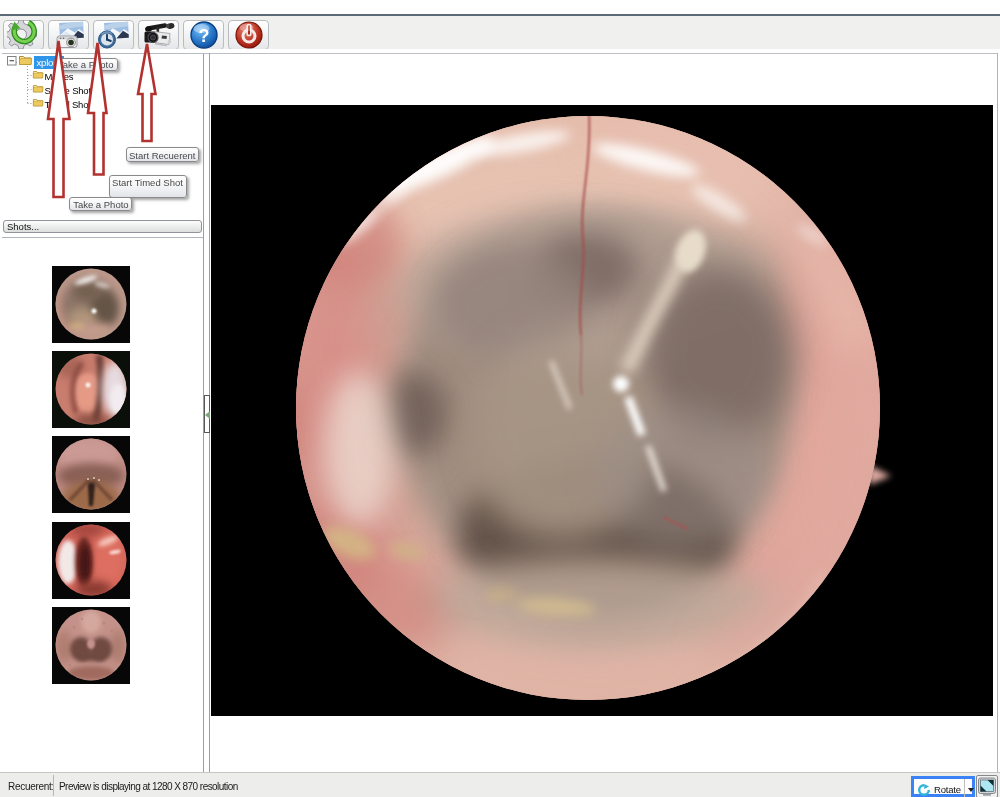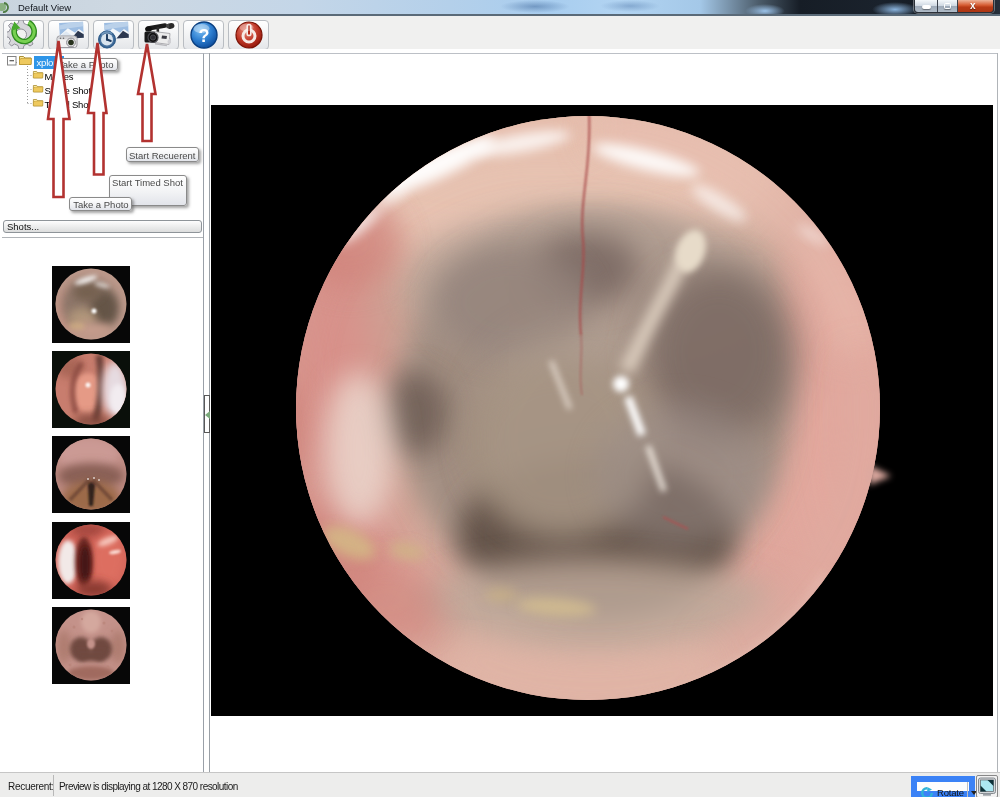--- a/index.html
+++ b/index.html
@@ -53,51 +53,29 @@
   .tip { position:absolute; border:1px solid #8a8a8a; border-radius:3px;
     background:linear-gradient(#ffffff,#f2f3f5 55%,#e2e4ea); color:#4a4a4a;
     box-shadow:2px 2px 3px rgba(90,90,90,.55); text-align:center; white-space:nowrap; }
   
   #arrows { position:absolute; left:0; top:0; width:1000px; height:797px; pointer-events:none; }
   
   #statusbar { position:absolute; left:0; top:772px; width:1000px; height:25px; background:#ededec; border-top:1px solid #c6c6c6; }
   #statusbar .t1 { position:absolute; left:8px; top:8px; font-size:10px; letter-spacing:-0.3px; color:#1a1a1a; }
   #statusbar .vsep { position:absolute; left:53px; top:2px; width:1px; height:21px; background:#b8b8b8; }
   #statusbar .t2 { position:absolute; left:59px; top:8px; font-size:10px; letter-spacing:-0.55px; color:#1a1a1a; }
-  #rotbtn { position:absolute; left:911px; top:3px; width:64px; height:21px; background:#fdfdfd; border:6px solid #3b82f6; }
+  #rotbtn { position:absolute; left:911px; top:3px; width:64px; height:21px; background:#fdfdfd; border:3px solid #3b82f6; }
   #rotbtn .txt { position:absolute; left:20px; top:5px; font-size:9.5px; letter-spacing:-0.2px; color:#111; }
   #rotbtn .sep { position:absolute; left:50px; top:0px; width:1px; height:21px; background:#c0c0c0; }
   #rotbtn .dd { position:absolute; left:53.5px; top:8.5px; width:0; height:0; border-left:3.5px solid transparent; border-right:3.5px solid transparent; border-top:4.5px solid #222; }
   #fsbtn { position:absolute; left:976px; top:2px; width:22px; height:23px; background:#f2f2f2; border:1px solid #888; border-radius:2px; }
 </style>
 </head>
 <body>
 <div id="win">
-  <div id="titlebar">
-    <div class="dark1"></div>
-      <div class="dark2"></div>
-    <div class="glow1"></div>
-      <div class="glow2"></div>
-    <svg style="position:absolute;left:-2px;top:1px" width="13" height="13" viewBox="0 0 13 13">
-      <circle cx="4" cy="6" r="4" fill="#7aa868" opacity=".8"></circle>
-      <path d="M6 2 A4.5 4.5 0 1 1 5 11" fill="none" stroke="#4e7c42" stroke-width="1.8"></path>
-    </svg>
-    <div id="apptitle">Default View</div>
-    <div id="caption">
-      <div class="btn" id="btnmin">
-          <div class="g"></div>
-        </div>
-      <div class="btn" id="btnmax">
-          <div class="g"></div>
-        </div>
-      <div class="btn" id="btncls">
-          <div class="g">x</div>
-        </div>
-    </div>
-  </div>
   <div id="titleline"></div>
   <div id="toolbar">
     <div class="tbtn" style="left:3px">
         <svg width="34" height="30" viewBox="0 0 34 30">
       <g fill="#d6d6da" stroke="#8f8f98" stroke-width="1">
         <path d="M12 6 L16 6 L17 9.5 L20.5 11 L23.5 9 L26 11.5 L24.5 14.5 L26 18 L29.5 18.5 L29.5 22.5 L26 23.5 L24.5 27 L26 30 L23 32 L20 30 L17 31.5 L16 35 L12 35 L11 31.5 L7.5 30 L4.5 32 L2 29.5 L3.5 26.5 L2 23.5 L-1.5 22.5 L-1.5 18.5 L2 17.5 L3.5 14.5 L1.5 11.5 L4 9 L7.5 11 L11 9.5 Z" transform="translate(0,-6)"></path>
       </g>
       <circle cx="14" cy="14.5" r="5.5" fill="#f1f1f0" stroke="#8f8f98"></circle>
       <path d="M21.5 2.5 A 10 10 0 1 1 8.5 6.5" fill="none" stroke="#2e8c1e" stroke-width="5.6"></path>
       <path d="M21.5 2.5 A 10 10 0 1 1 8.5 6.5" fill="none" stroke="#78d052" stroke-width="3"></path>
@@ -436,21 +414,21 @@
         <g transform="translate(33,48.5) scale(0.8)">
             <use href="#fold"></use>
           </g>
       </svg>
       <div class="sel" style="left:33.5px;top:7px;height:13px;line-height:13px;">xplore</div>
       <div class="trow" style="left:44.5px;top:21.5px;">Movies</div>
       <div class="trow" style="left:44.5px;top:35.5px;">Single Shots</div>
       <div class="trow" style="left:44.5px;top:49.5px;">Timed Shots</div>
       <div class="tip" style="left:54px;top:9px;width:63.5px;height:12.5px;font-size:9.5px;line-height:12px;">Take a Photo</div>
       <div class="tip" style="left:126px;top:97.5px;width:72.5px;height:15.5px;font-size:9.5px;line-height:15px;">Start Recuerent</div>
-      <div class="tip" style="left:108.5px;top:126.2px;width:78px;height:31px;font-size:9.5px;line-height:13px;">Start Timed Shot</div>
+      <div class="tip" style="left:108.5px;top:126.2px;width:78px;height:23px;font-size:9.5px;line-height:13px;">Start Timed Shot</div>
       <div class="tip" style="left:69.4px;top:147.7px;width:63px;height:14px;font-size:9.5px;line-height:13.5px;">Take a Photo</div>
     </div>
     <div id="split">
         <div class="ar"></div>
       </div>
   </div>
   <svg id="arrows" width="1000" height="797" viewBox="0 0 1000 797">
     <g fill="#ffffff" stroke="#b23230" stroke-width="2.6" stroke-linejoin="miter">
       <path d="M58.5 41 L69.5 119 L63.5 119 L63.5 197 L53.5 197 L53.5 119 L48 119 Z"></path>
       <path d="M97.5 43 L106.5 113 L103.5 113 L103.5 174.5 L94 174.5 L94 113 L88 113 Z"></path>

